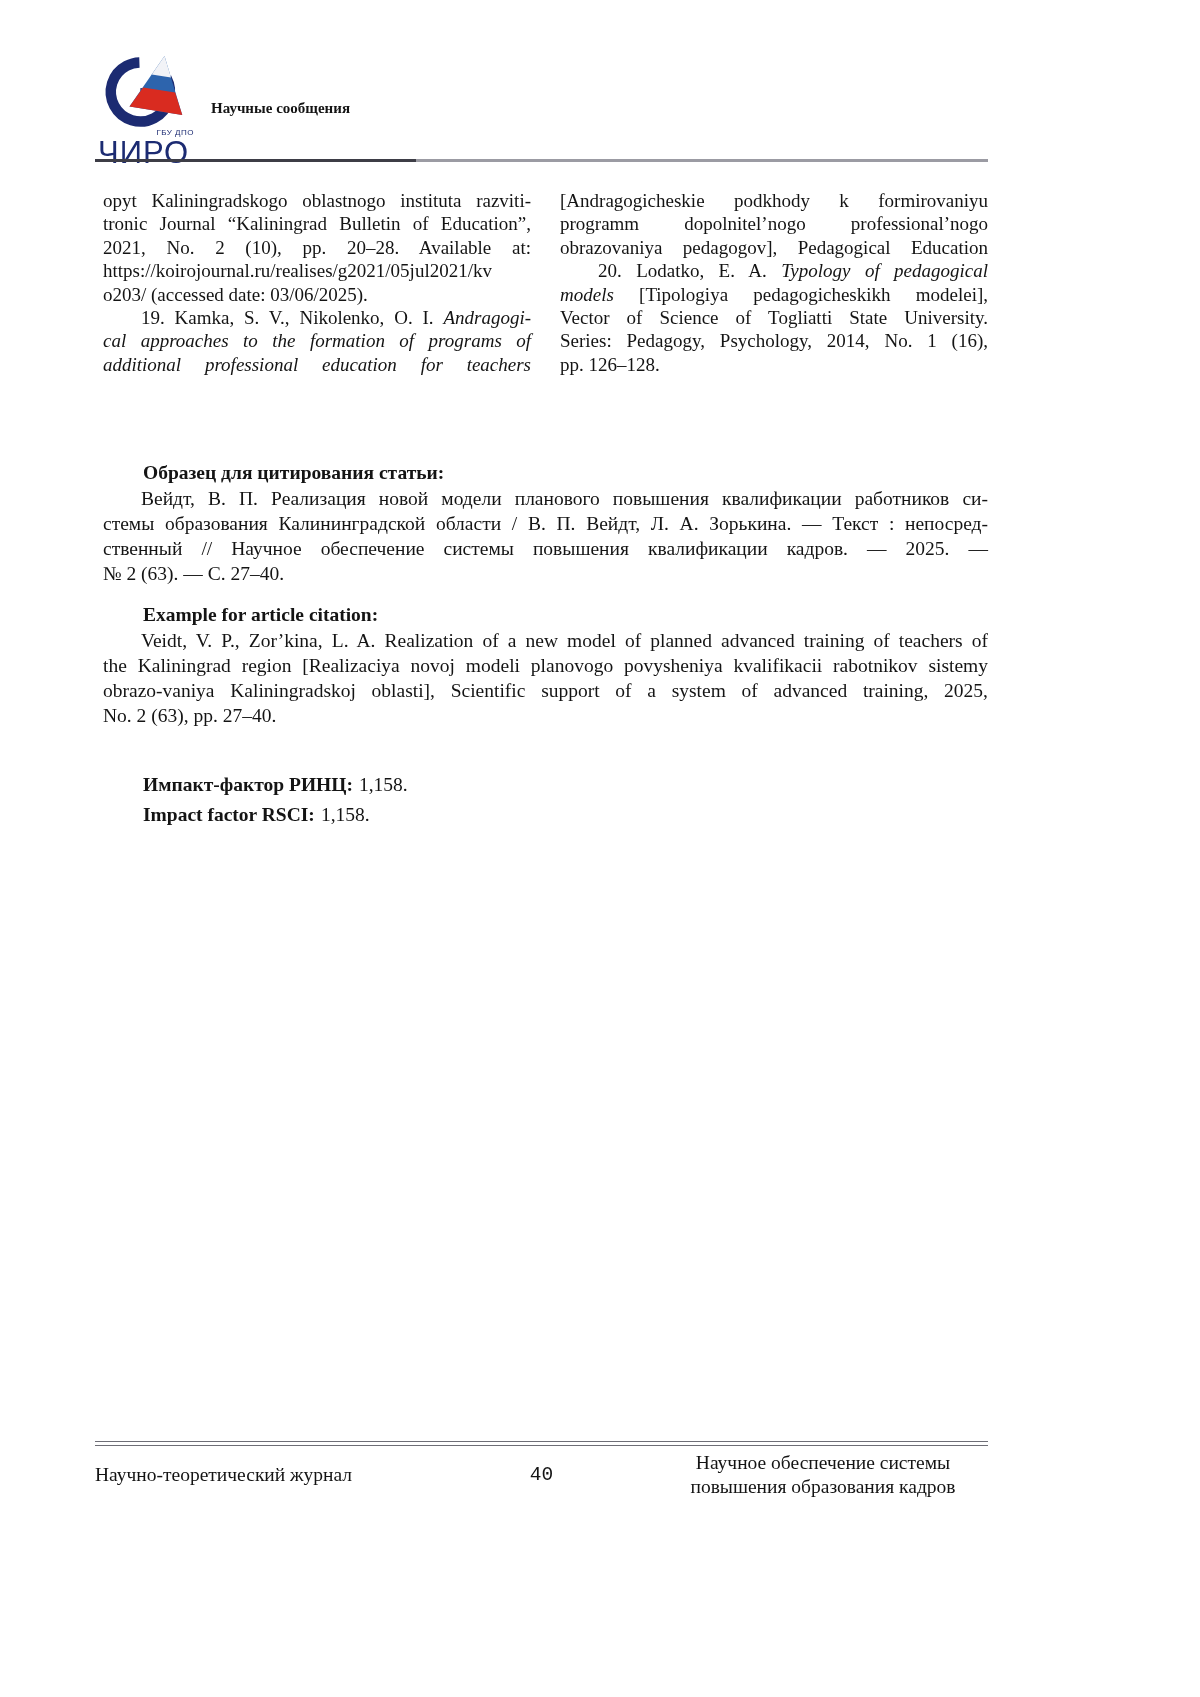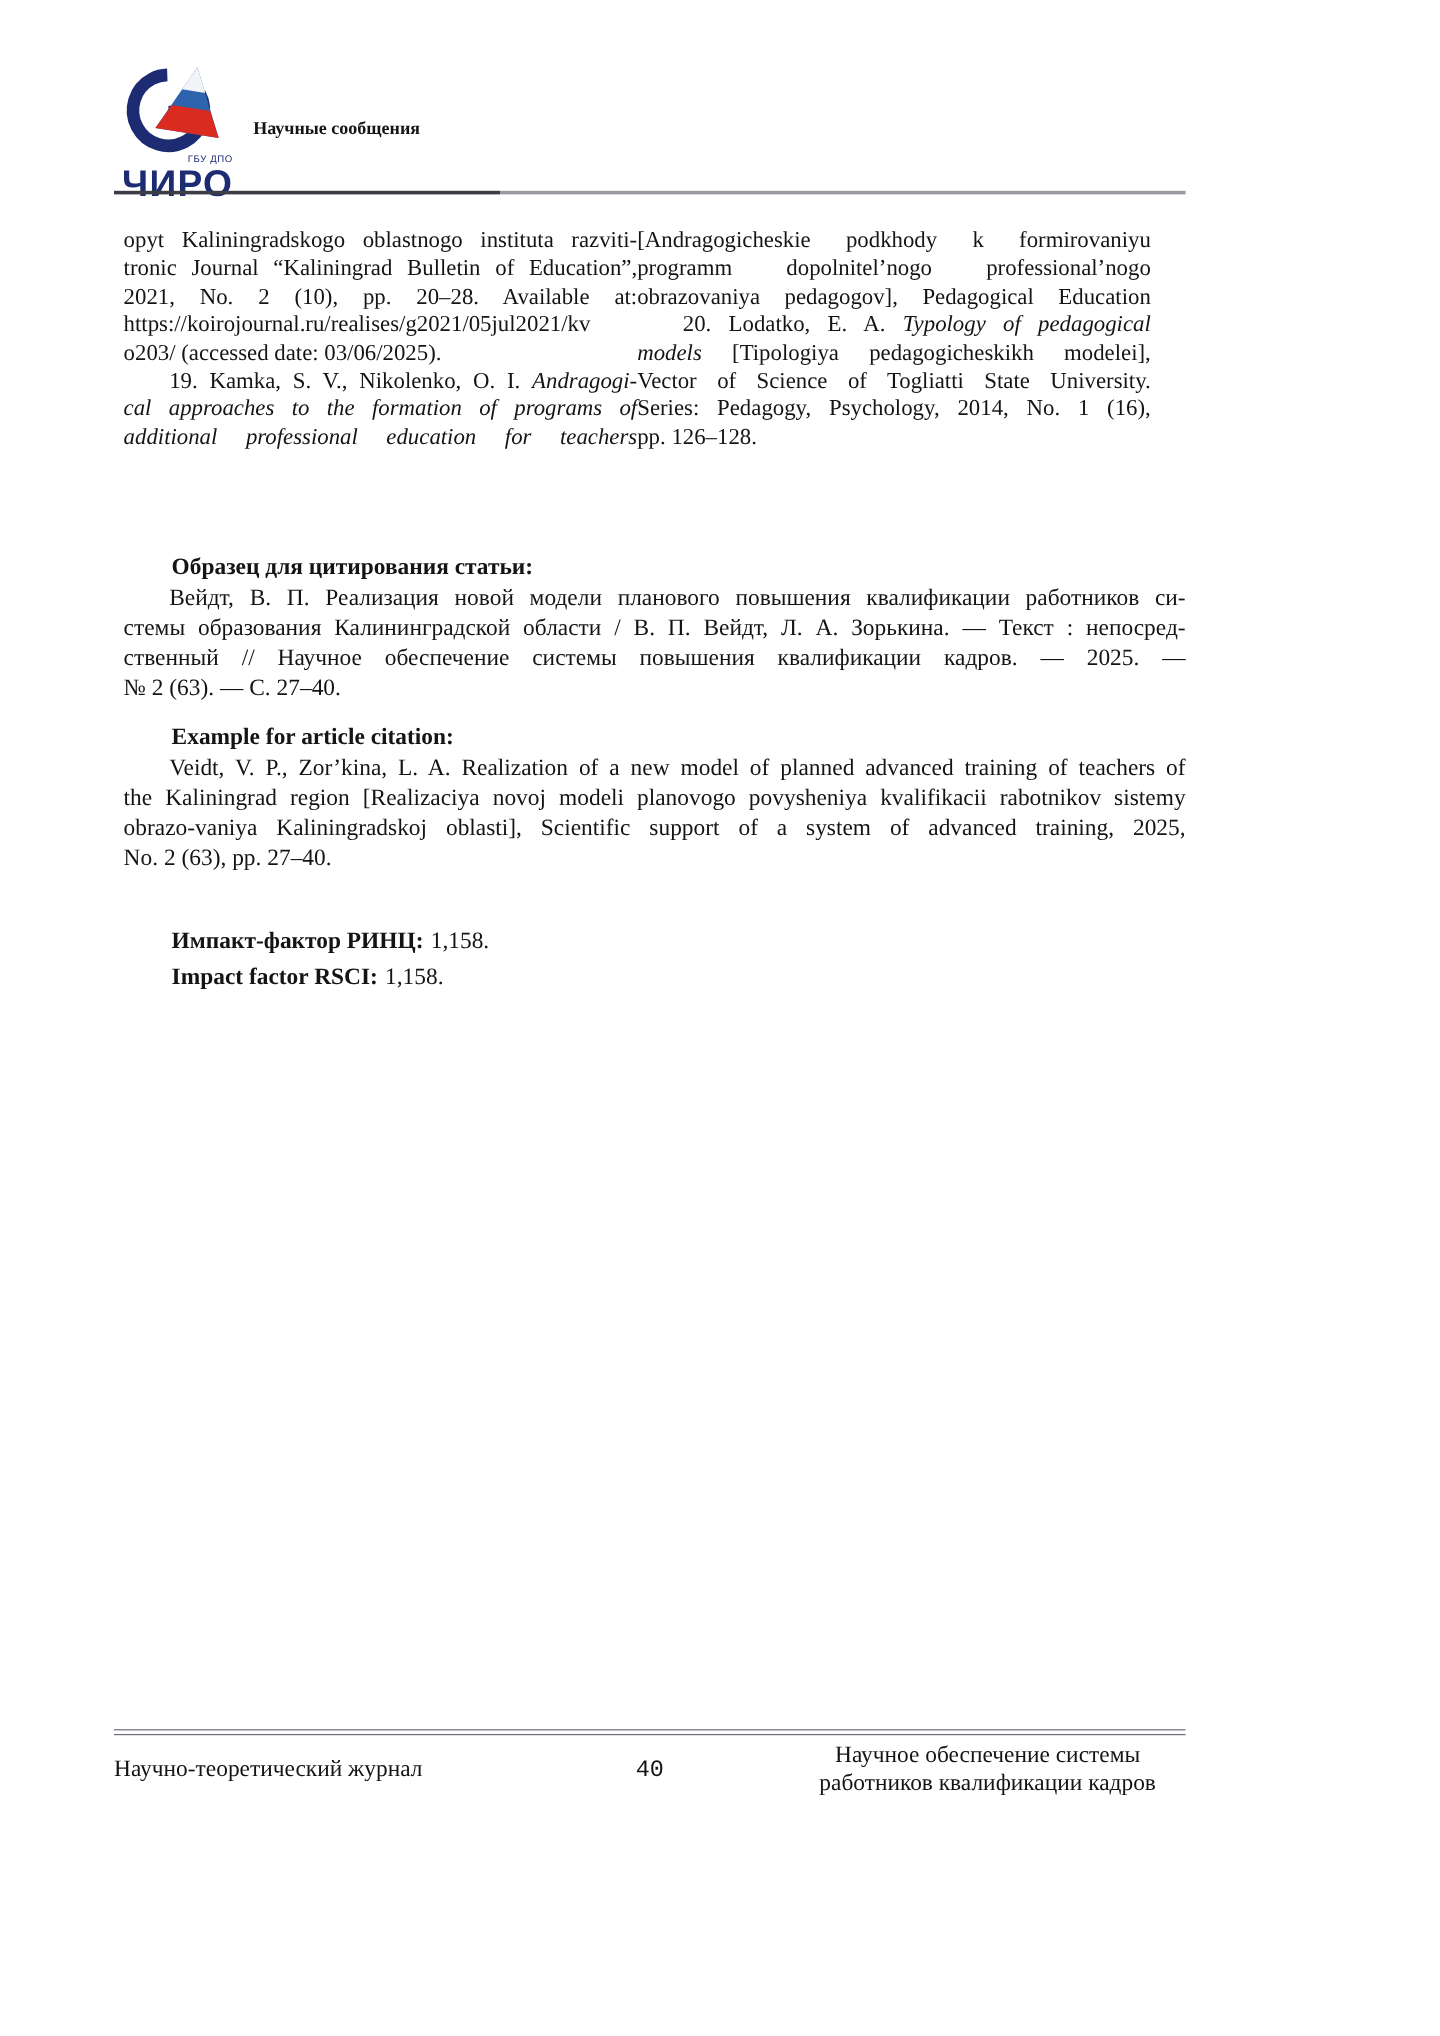--- a/index.html
+++ b/index.html
@@ -15,35 +15,35 @@
   
   .logo{position:absolute;left:98px;top:50px;width:100px;}
   .logo svg{display:block;margin:0 auto;}
   .logo-sub{
     font-family:"Liberation Sans", sans-serif;
     font-size:8px;color:#1c2b72;text-align:right;
     padding-right:4px;margin-top:-4px;letter-spacing:.5px;
   }
   .logo-acronym{
     font-family:"Liberation Sans", sans-serif;
-    font-weight:bold;font-size:31px;color:#1c2b72;
-    text-align:center;letter-spacing:1px;line-height:1;
+    font-weight:normal;font-size:31px;color:#1c2b72;
+    letter-spacing:1px;line-height:1;
   }
   .header-title{
     position:absolute;left:211px;top:100px;
     font-size:15px;font-weight:bold;
   }
   .top-rule{
     position:absolute;left:95px;top:159px;width:893px;height:3px;
     background:linear-gradient(90deg,#3d3d46 0%,#3d3d46 36%,#9b9ba3 36%,#9b9ba3 100%);
   }
   
   .columns{
     position:absolute;left:103px;top:189px;width:885px;
-    display:flex;
+    display:flex;gap:29px;
     font-size:19px;line-height:23.4px;
   }
   .col{width:428px;}
   .tline{text-align:justify;text-align-last:justify;}
   .tline.plain{text-align-last:left;}
   .tline.ind{padding-left:38px;}
   .it{font-style:italic;}
   
   .cite{position:absolute;left:103px;width:885px;font-size:19.5px;line-height:25px;}
   .cite-ru{top:437px;}
@@ -144,18 +144,18 @@
     </div>
   </div>
 
   <div class="footer">
     <div class="footer-rule"></div>
     <div class="footer-row">
       <div class="footer-left">Научно-теоретический журнал</div>
       <div class="footer-page">40</div>
       <div class="footer-right">
         <div>Научное обеспечение системы</div>
-        <div>работников квалификации кадров</div>
+        <div>повышения образования кадров</div>
       </div>
     </div>
   </div>
 
 </div>
 
 </body></html>

